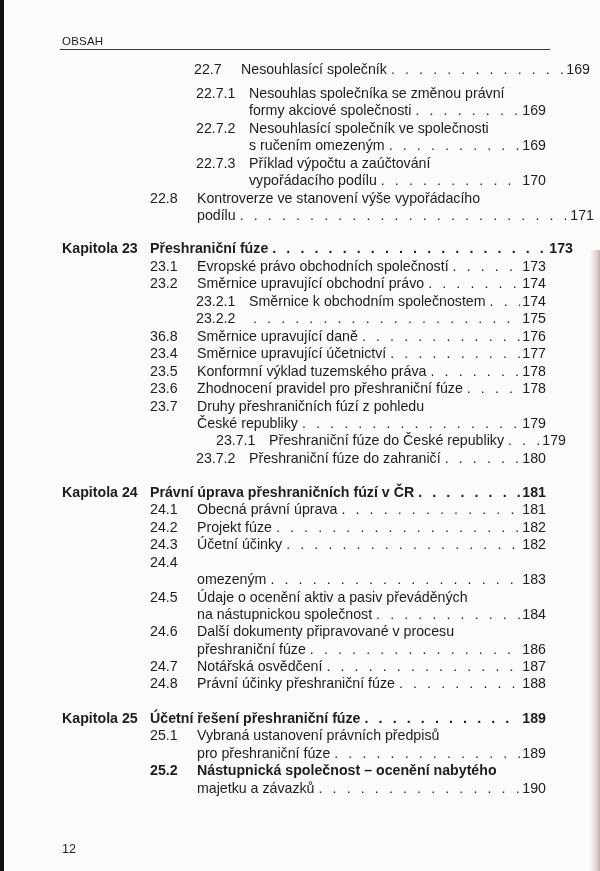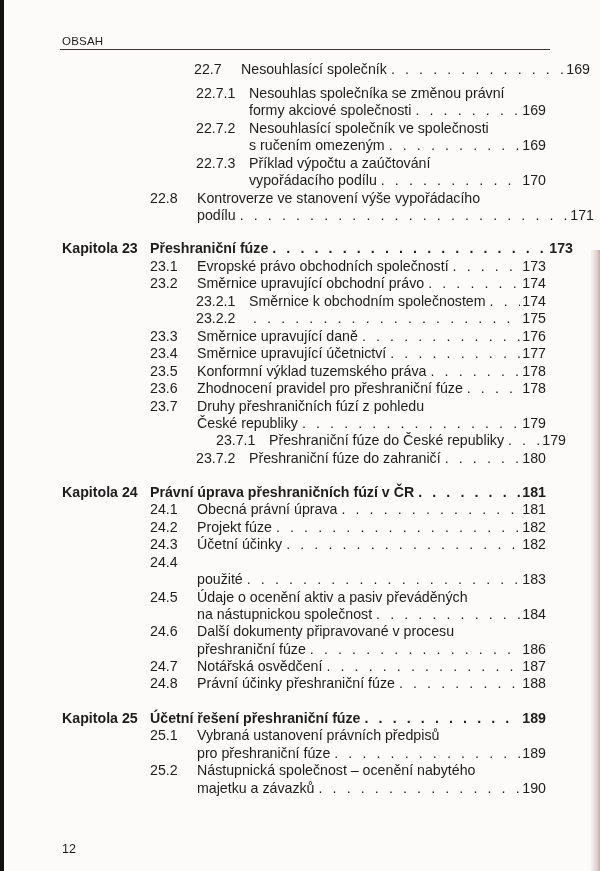--- a/index.html
+++ b/index.html
@@ -153,21 +153,21 @@
       <span class="page">174</span>
     </div>
     <div class="row lvl2" style="top: 309px;">
       <span class="num">23.2.2</span>
       <span class="title">
         <span class="dots">. . . . . . . . . . . . . . . . . . . . . . . . . . . . . . . . . . . . . . . . . . . . . . . . . . . . . . . . . . . . </span>
       </span>
       <span class="page">175</span>
     </div>
     <div class="row lvl1" style="top: 327px;">
-      <span class="num">23.3</span>
+      <span class="num">36.8</span>
       <span class="title">
         <span class="t">Směrnice upravující daně</span>
         <span class="dots">. . . . . . . . . . . . . . . . . . . . . . . . . . . . . . . . . . . . . . . . . . . . . . . . . . . . . . . . . . . . </span>
       </span>
       <span class="page">176</span>
     </div>
     <div class="row lvl1" style="top: 344px;">
       <span class="num">23.4</span>
       <span class="title">
         <span class="t">Směrnice upravující účetnictví</span>
@@ -250,21 +250,21 @@
         <span class="t">Účetní účinky</span>
         <span class="dots">. . . . . . . . . . . . . . . . . . . . . . . . . . . . . . . . . . . . . . . . . . . . . . . . . . . . . . . . . . . . </span>
       </span>
       <span class="page">182</span>
     </div>
     <div class="row lvl1" style="top: 553px;">
       <span class="num">24.4</span>
     </div>
     <div class="row lvl1" style="top: 570px;">
       <span class="title">
-        <span class="t">použité</span>
+        <span class="t">omezeným</span>
         <span class="dots">. . . . . . . . . . . . . . . . . . . . . . . . . . . . . . . . . . . . . . . . . . . . . . . . . . . . . . . . . . . . </span>
       </span>
       <span class="page">183</span>
     </div>
     <div class="row lvl1" style="top: 588px;">
       <span class="num">24.5</span>
       <span class="title">
         <span class="t">Údaje o ocenění aktiv a pasiv převáděných</span>
       </span>
     </div>
@@ -318,21 +318,21 @@
         <span class="t">Vybraná ustanovení právních předpisů</span>
       </span>
     </div>
     <div class="row lvl1" style="top: 744px;">
       <span class="title">
         <span class="t">pro přeshraniční fúze</span>
         <span class="dots">. . . . . . . . . . . . . . . . . . . . . . . . . . . . . . . . . . . . . . . . . . . . . . . . . . . . . . . . . . . . </span>
       </span>
       <span class="page">189</span>
     </div>
-    <div class="row lvl1" style="top: 761px;">
+    <div class="row lvl1" style="top: 761px; font-weight: bold;">
       <span class="num">25.2</span>
       <span class="title">
         <span class="t">Nástupnická společnost – ocenění nabytého</span>
       </span>
     </div>
     <div class="row lvl1" style="top: 779px;">
       <span class="title">
         <span class="t">majetku a závazků</span>
         <span class="dots">. . . . . . . . . . . . . . . . . . . . . . . . . . . . . . . . . . . . . . . . . . . . . . . . . . . . . . . . . . . . </span>
       </span>

